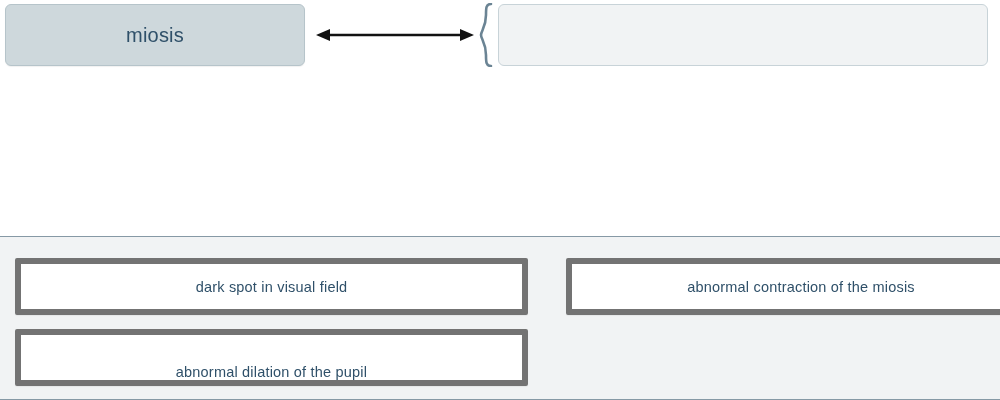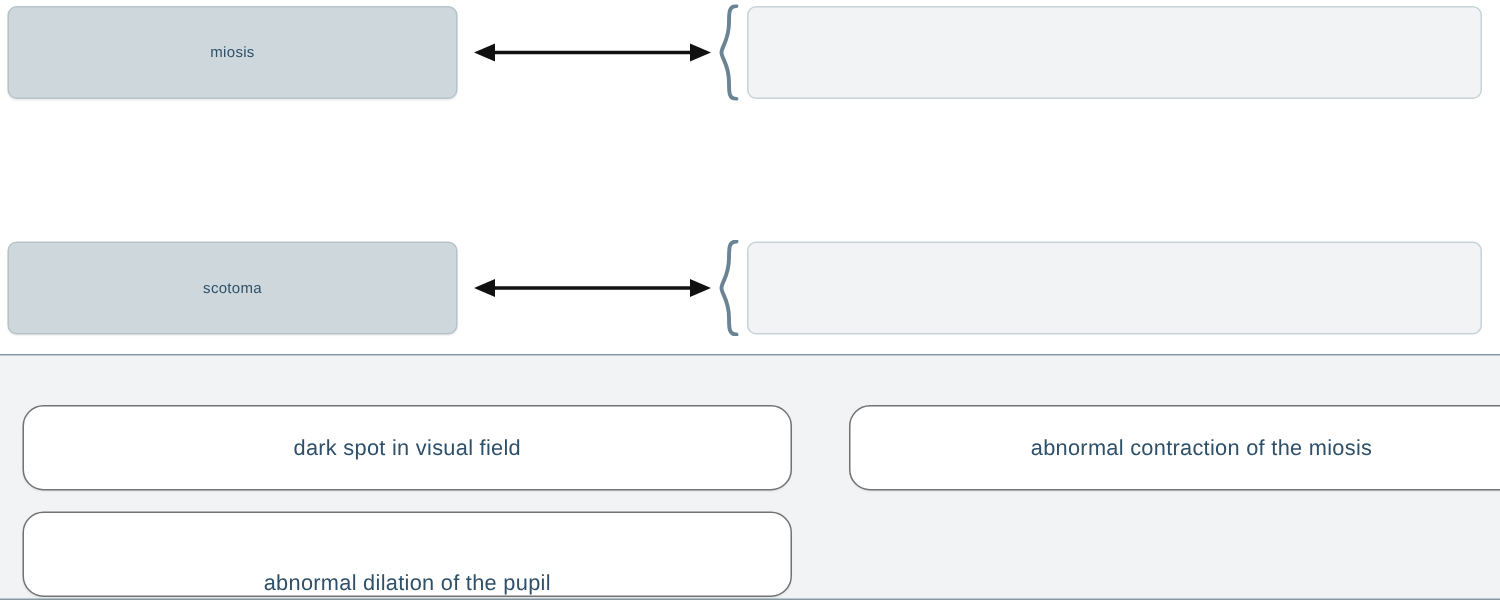--- a/index.html
+++ b/index.html
@@ -44,21 +44,21 @@
     box-sizing: border-box;
     background: #ced8dc;
     border: 1px solid #b6c4ca;
     border-radius: 6px;
     display: flex;
     align-items: center;
     justify-content: center;
     box-shadow: 0 1px 1px rgba(0,0,0,0.06);
   }
   .term-tile .term-label {
-    font-size: 10px;
+    font-size: 20px;
     color: #2f5069;
     letter-spacing: 0.2px;
   }
 
   
   .arrow {
     position: absolute;
     left: 316px;
     top: 23px;
     width: 158px;
@@ -97,27 +97,26 @@
     box-sizing: border-box;
     background: #f1f3f4;
     border-top: 1px solid #8699a5;
     border-bottom: 1px solid #8699a5;
   }
 
   .bank-item {
     position: absolute;
     box-sizing: border-box;
     background: #ffffff;
-    border: 1px solid #737373;
-    border-radius: 14px;
+    border: 6px solid #737373;
+    border-radius: 2px;
     display: flex;
     align-items: center;
     justify-content: center;
     box-shadow: 0 1px 1px rgba(0,0,0,0.05);
-    margin-top: 12px;
   }
   .bank-item .bank-label {
     font-size: 14.5px;
     color: #2f5069;
     letter-spacing: 0.2px;
   }
 
   .bank-item.b0 { left: 15px;  top: 21px; width: 513px; height: 57px; }
   .bank-item.b1 { left: 15px;  top: 92px; width: 513px; height: 57px; align-items: flex-end; }
   .bank-item.b2 { left: 566px; top: 21px; width: 470px; height: 57px; }
@@ -145,43 +144,20 @@
         <path d="M13 1 C8 1 8 5 8 12 C8 24 3 28 3 32 C3 36 8 40 8 52 C8 59 8 63 13 63" fill="none" stroke="#6b8494" stroke-width="2.6" stroke-linecap="round"></path>
       </svg>
     </span>
 
     <div class="drop-zone">
       <span class="drop-zone-value"></span>
     </div>
   </div>
 
 
-  <div class="match-row r2">
-    <div class="term-tile">
-      <span class="term-label">scotoma</span>
-    </div>
-
-    <span class="arrow">
-      <svg width="158" height="16" viewBox="0 0 158 16" xmlns="http://www.w3.org/2000/svg">
-        <line x1="12" y1="8" x2="146" y2="8" stroke="#111111" stroke-width="2.4"></line>
-        <polygon points="0,8 14,2 14,14" fill="#111111"></polygon>
-        <polygon points="158,8 144,2 144,14" fill="#111111"></polygon>
-      </svg>
-    </span>
-
-    <span class="brace">
-      <svg width="16" height="64" viewBox="0 0 16 64" xmlns="http://www.w3.org/2000/svg">
-        <path d="M13 1 C8 1 8 5 8 12 C8 24 3 28 3 32 C3 36 8 40 8 52 C8 59 8 63 13 63" fill="none" stroke="#6b8494" stroke-width="2.6" stroke-linecap="round"></path>
-      </svg>
-    </span>
-
-    <div class="drop-zone">
-      <span class="drop-zone-value"></span>
-    </div>
-  </div>
 
 </div>
 
 <div id="answer-bank">
 
   <div class="bank-item b0">
     <span class="bank-label">dark spot in visual field</span>
   </div>
 
   <div class="bank-item b1">

